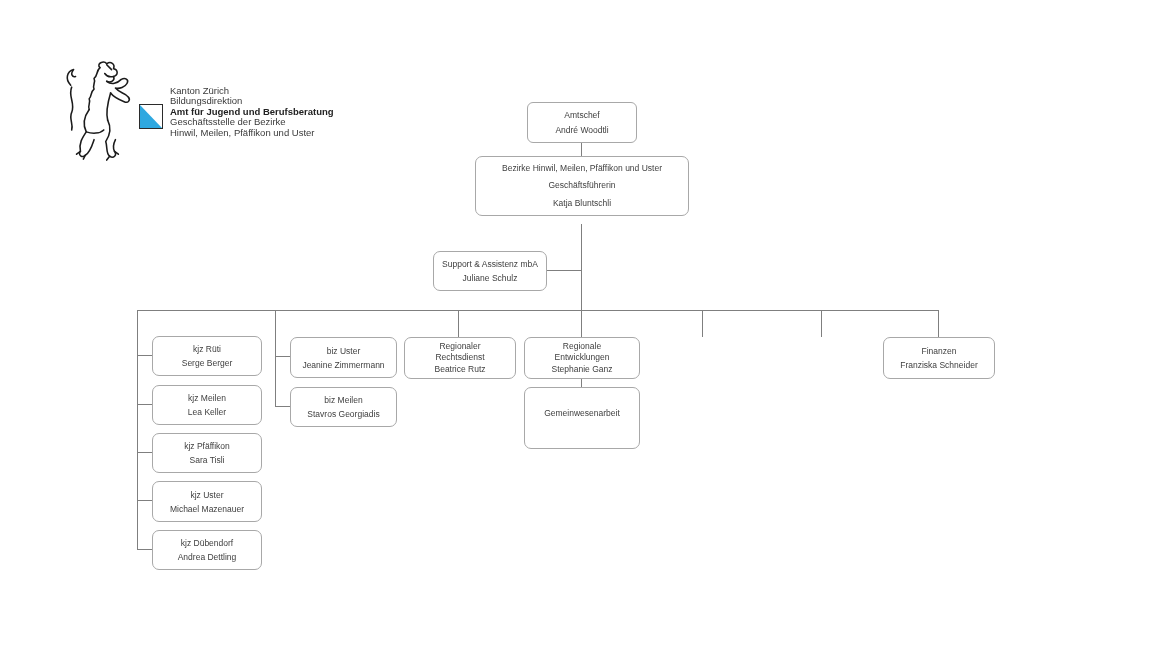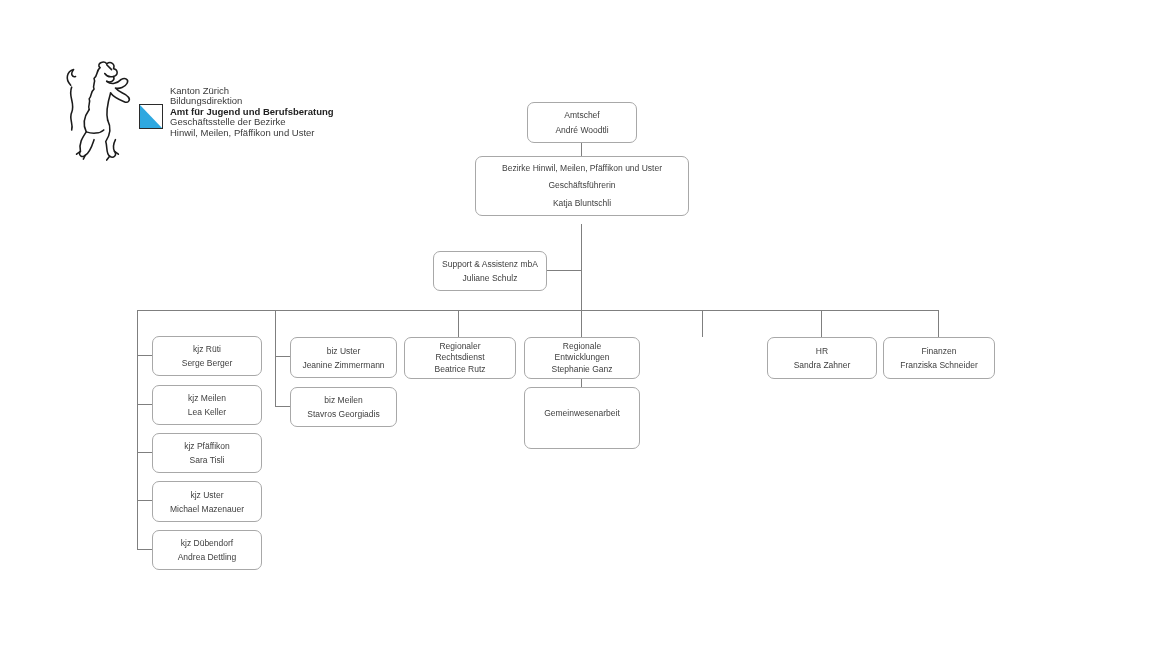--- a/index.html
+++ b/index.html
@@ -12,21 +12,21 @@
   .flag{position:absolute;left:139px;top:60px;width:22px;height:23px;border:1px solid #2b2b2b;background:#ffffff;}
   .flag .tri{position:absolute;inset:0;background:#2ea8e0;clip-path:polygon(0 0,100% 100%,0 100%);}
   .letterhead{position:absolute;left:170px;top:42px;font-size:9.5px;line-height:10.4px;color:#3a3a3a;white-space:nowrap;}
   .letterhead .bold{font-weight:bold;color:#222;}
   
   .node{
     position:absolute;border:1px solid #a8a8a8;border-radius:7px;background:#ffffff;
     display:flex;flex-direction:column;align-items:center;justify-content:center;
     text-align:center;font-size:8.5px;line-height:14px;color:#404040;white-space:nowrap;
   }
-  .node.lh15{line-height:15px;}
+  .node.lh15{line-height:15px;border-radius:6px;}
   .node.lh17{line-height:17.5px;}
   .node.tight3{line-height:11.5px;}
   .node.topalign{justify-content:flex-start;padding-top:18px;}
   
   .vline{position:absolute;width:1px;background:#7f7f7f;}
   .hline{position:absolute;height:1px;background:#7f7f7f;}
   
   .date{position:absolute;left:1080px;top:609px;width:80px;text-align:left;font-size:10.5px;color:#333;}
 </style>
 </head>
@@ -144,24 +144,20 @@
     <span>Regionale</span>
     <span>Entwicklungen</span>
     <span>Stephanie Ganz</span>
   </div>
 
   <div class="node topalign" style="left:524px;top:343px;width:114px;height:42px">
     <span>Gemeinwesenarbeit</span>
   </div>
 
 
-  <div class="node" style="left:767px;top:293px;width:108px;height:40px">
-    <span>HR</span>
-    <span>Sandra Zahner</span>
-  </div>
 
   <div class="node" style="left:883px;top:293px;width:110px;height:40px">
     <span>Finanzen</span>
     <span>Franziska Schneider</span>
   </div>
 
   <div class="date">Januar 2025</div>
 
 </div>
 

